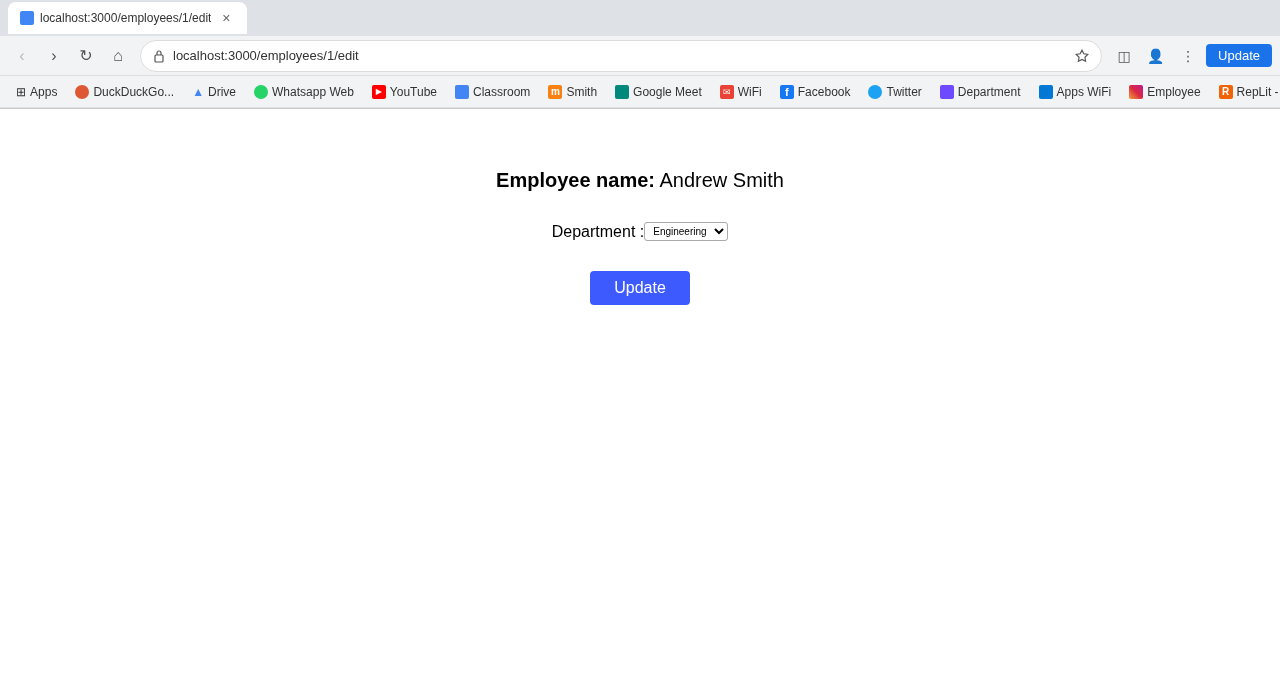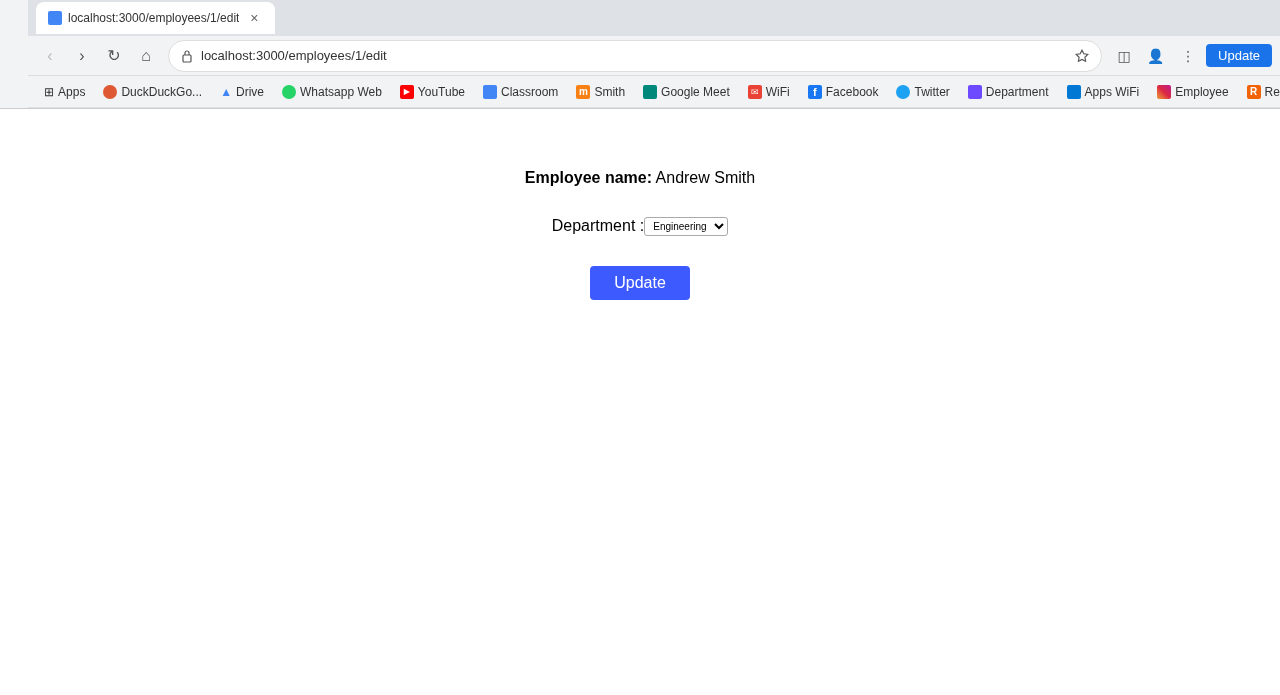--- a/index.html
+++ b/index.html
@@ -12,21 +12,20 @@
       font-family: Arial, sans-serif;
       font-size: 14px;
       background: #fff;
     }
 
     
     .browser-chrome {
       width: 1280px;
       background: #f1f3f4;
       border-bottom: 1px solid #ccc;
-      padding-left: 28px;
     }
 
     .tab-bar {
       display: flex;
       align-items: center;
       height: 36px;
       background: #dee1e6;
       padding: 0 8px;
       gap: 4px;
     }
@@ -190,31 +189,32 @@
 
     .form-container {
       display: flex;
       flex-direction: column;
       align-items: center;
       gap: 30px;
       width: 100%;
     }
 
     .employee-name-heading {
-      font-size: 16px;
+      font-size: 20px;
       font-weight: normal;
       color: #000;
     }
 
     .employee-name-heading strong {
       font-weight: bold;
     }
 
     .department-row {
       display: flex;
+      align-items: center;
       gap: 0;
       font-size: 16px;
     }
 
     .department-select {
       border: 1px solid #aaa;
       border-radius: 3px;
       padding: 2px 4px;
       font-size: 10px;
       background: #fff;

